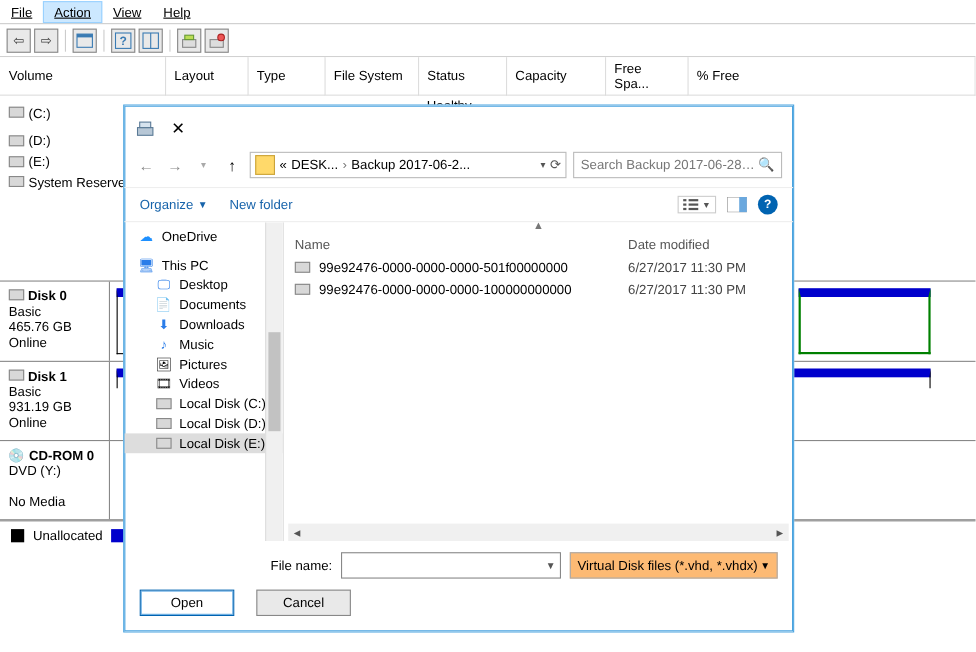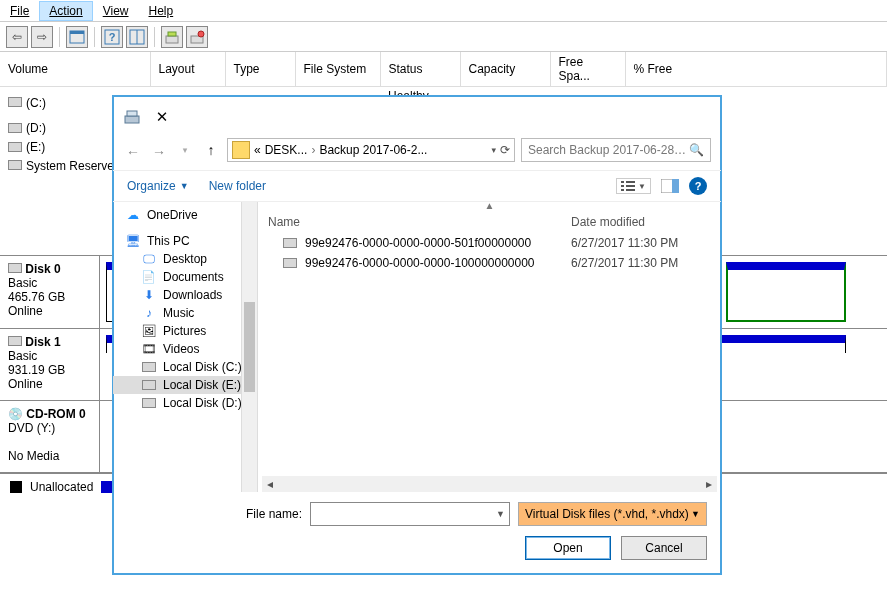--- a/index.html
+++ b/index.html
@@ -63,33 +63,33 @@
 .tree .node .ic{width:16px;height:14px;display:inline-flex;align-items:center;justify-content:center;}
 .cloud{color:#1e90ff;}
 .pc{color:#2b7de9;}
 .drive-ic{width:14px;height:10px;background:#d8d8d8;border:1px solid #888;display:inline-block;position:relative;}
 
 .filelist { flex:1; position:relative; overflow:hidden;}
 .fl-head { display:flex; padding:4px 10px; color:#555; font-size:12px;}
 .fl-head .c1{flex:1;}
 .fl-head .c2{width:140px;}
 .sort-caret{display:block;text-align:center;color:#777;font-size:10px;margin-top:-2px;}
-.fl-row{display:flex;padding:3px 10px;align-items:flex-end;font-size:12px;margin-left:15px;}
+.fl-row{display:flex;padding:3px 10px;align-items:flex-end;font-size:12px;}
 .fl-row .c1{flex:1;display:flex;align-items:center;gap:8px;}
 .fl-row .c2{width:140px;color:#444;}
 .hscroll{position:absolute;left:4px;right:4px;bottom:0;height:16px;background:#f0f0f0;display:flex;align-items:center;}
 .hscroll .ar{width:16px;text-align:center;color:#555;}
 .hscroll .track{flex:1;}
 
 .dlg-foot { padding:10px 14px 14px; display:flex; flex-direction:column; gap:10px;}
 .fn-row{display:flex;align-items:center;gap:8px;}
 .fn-row label{width:175px;text-align:right;font-size:12px;}
 .fn-input{flex:0 0 200px;height:24px;border:1px solid #888;display:flex;align-items:center;justify-content:flex-end;padding:0 4px;background:#fff;}
 .type-sel{flex:1;height:24px;border:1px solid #aaa;display:flex;align-items:center;justify-content:space-between;padding:0 6px;background:#fdba74;font-size:12px;}
-.btn-row{display:flex;justify-content:flex-end;gap:10px;}
+.btn-row{display:flex;justify-content:flex-start;gap:20px;}
 .btn{width:86px;height:24px;border:1px solid #888;background:#e9e9e9;display:flex;align-items:center;justify-content:center;font-size:12px;}
 .btn.primary{border:1px solid #0063b1;background:#fff;box-shadow:0 0 0 1px #7ab7e8 inset;}
 
 svg{display:block;}
 </style>
 </head>
 <body>
 
 <div class="menubar">
   <div class="item">File</div>
@@ -313,31 +313,31 @@
       <div class="node child">
           <span class="ic">🎞</span>
           <span>Videos</span>
         </div>
       <div class="node child">
           <span class="ic">
             <span class="drive-ic"></span>
           </span>
           <span>Local Disk (C:)</span>
         </div>
+      <div class="node child">
+          <span class="ic">
+            <span class="drive-ic"></span>
+          </span>
+          <span>Local Disk (D:)</span>
+        </div>
       <div class="node child sel">
           <span class="ic">
             <span class="drive-ic"></span>
           </span>
           <span>Local Disk (E:)</span>
-        </div>
-      <div class="node child">
-          <span class="ic">
-            <span class="drive-ic"></span>
-          </span>
-          <span>Local Disk (D:)</span>
         </div>
       <div class="tree-scroll">
           <div class="thumb"></div>
         </div>
     </div>
     <div class="filelist">
       <span class="sort-caret">▲</span>
       <div class="fl-head">
         <div class="c1">Name</div>
         <div class="c2">Date modified</div>

